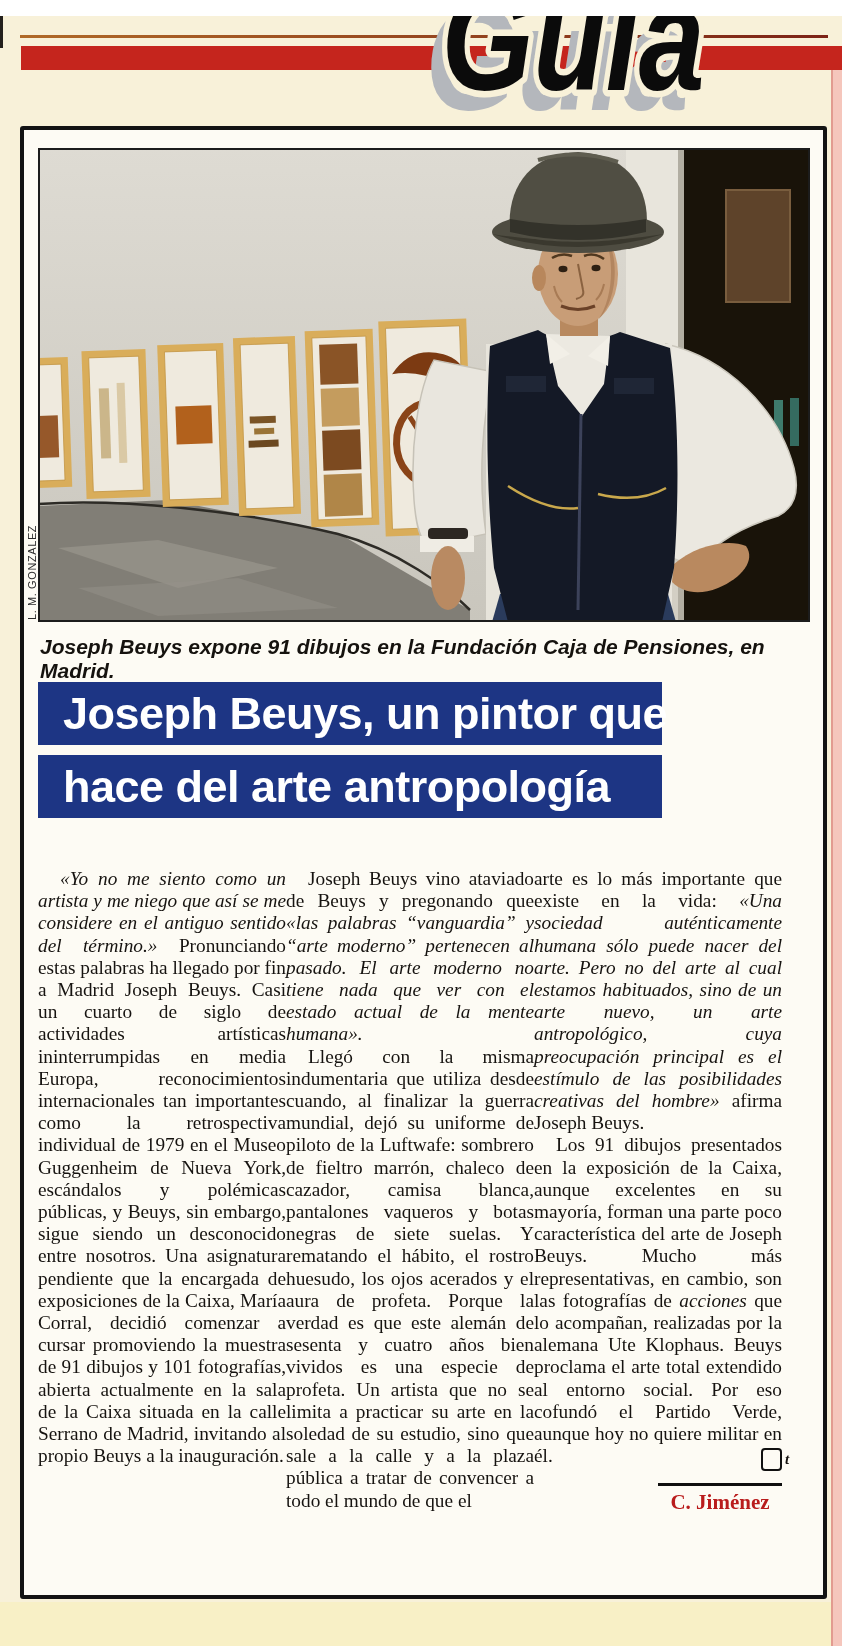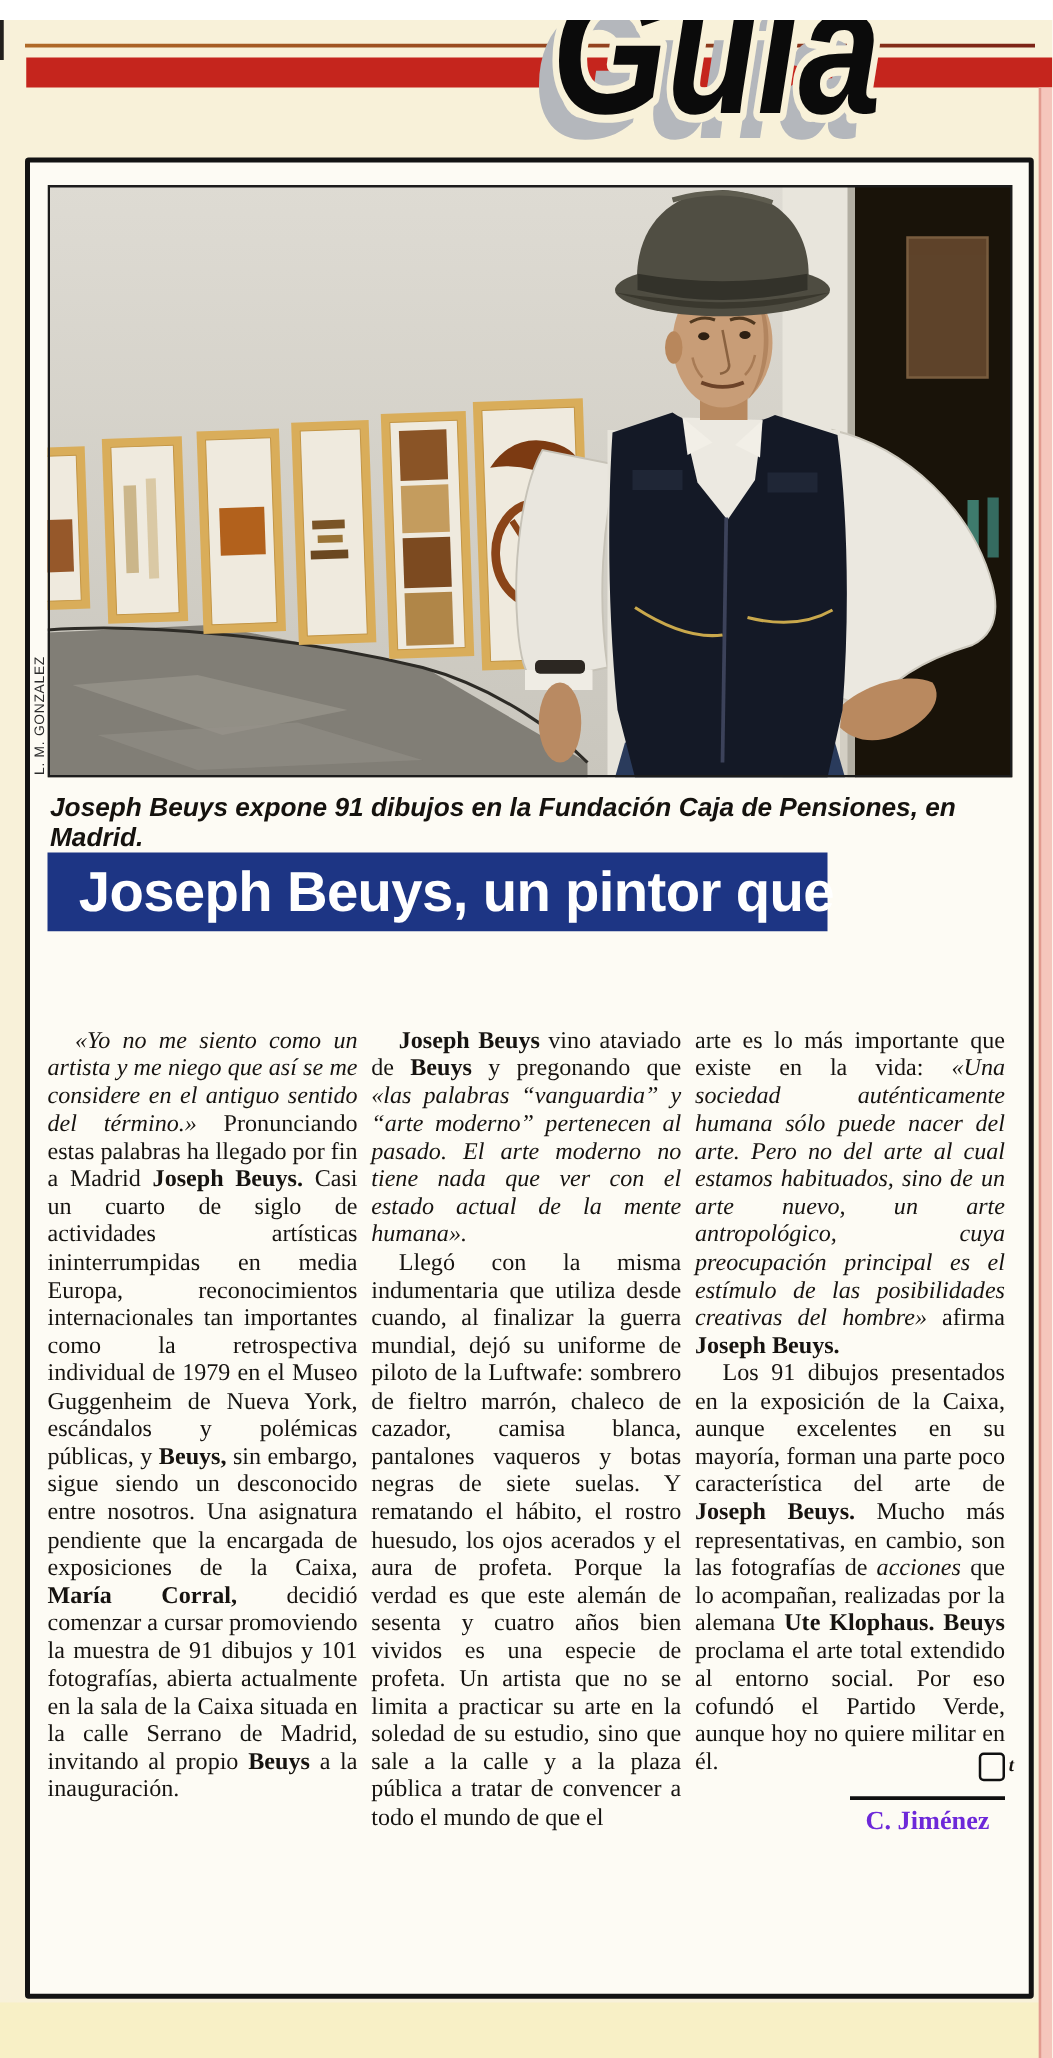--- a/index.html
+++ b/index.html
@@ -27,30 +27,30 @@
           font-family:"Liberation Sans",sans-serif;font-size:11px;letter-spacing:.6px;
           color:#2a2a2a;white-space:nowrap;}
   .caption{position:absolute;left:16px;top:505px;width:770px;
            font-family:"Liberation Sans",sans-serif;font-style:italic;font-weight:bold;
            font-size:21px;color:#15120e;}
   .hbar{position:absolute;left:14px;width:624px;height:63px;background:var(--headline-blue,#1d3584);}
   .hbar1{top:552px;} .hbar2{top:625px;}
   .hbar span{display:block;padding-left:25px;line-height:64px;color:#ffffff;
              font-family:"Liberation Sans",sans-serif;font-weight:bold;font-size:45px;
              letter-spacing:-.5px;white-space:nowrap;}
-  .columns{position:absolute;left:14px;top:692px;width:772px;display:flex;gap:11px;}
+  .columns{position:absolute;left:14px;top:738px;width:772px;display:flex;gap:0;}
   .col{width:248px;color:var(--text-black,#161310);}
   .col p{margin:0;font-size:19.3px;line-height:22.2px;text-align:justify;text-indent:22px;}
   .col p.noindent{text-indent:0;}
-  .b{font-weight:bold;} .i{font-style:italic;}
+  .b{font-weight:normal;} .i{font-style:italic;}
   .endmark{float:right;width:17px;height:19px;border:2.5px solid #101010;border-radius:4px;
            font:italic bold 15px/18px "Liberation Serif",serif;text-align:center;margin-top:3px;}
   .byline{margin-top:16px;margin-left:auto;width:124px;border-top:3px solid #0f0f0f;
           padding-top:4px;font-weight:bold;font-size:21px;text-align:center;
-          font-family:"Liberation Serif",serif;color:#6d28d9;}
+          font-family:"Liberation Serif",serif;color:#b91c1c;}
 </style>
 </head>
 <body>
 
 <div class="page">
   <div class="scan-edge"></div>
   <div class="thin-rule"></div>
   <div class="red-band"></div>
   <div class="bottom-strip"></div>
   <div class="pink-strip"></div>
@@ -172,20 +172,23 @@
 
       <rect x="1" y="1" width="770" height="472" fill="none" stroke="#1c1c1c" stroke-width="2"></rect>
     </svg>
 
     <div class="credit">L. M. GONZALEZ</div>
     <div class="caption">Joseph Beuys expone 91 dibujos en la Fundación Caja de Pensiones, en Madrid.</div>
 
     <div class="hbar hbar1">
       <span>Joseph Beuys, un pintor que</span>
     </div>
+    <div class="hbar hbar2">
+      <span>hace del arte antropología</span>
+    </div>
 
     <div class="columns">
         <div class="col">
           <p><span class="i">«Yo no me siento como un artista y me niego que así se me considere en el antiguo sentido del término.» </span><span>Pronunciando estas palabras ha llegado por fin a Madrid </span><span class="b">Joseph Beuys. </span><span>Casi un cuarto de siglo de actividades artísticas ininterrumpidas en media Europa, reconocimientos internacionales tan importantes como la retrospectiva individual de 1979 en el Museo Guggenheim de Nueva York, escándalos y polémicas públicas, y </span><span class="b">Beuys, </span><span>sin embargo, sigue siendo un desconocido entre nosotros. Una asignatura pendiente que la encargada de exposiciones de la Caixa, </span><span class="b">María Corral, </span><span>decidió comenzar a cursar promoviendo la muestra de 91 dibujos y 101 fotografías, abierta actualmente en la sala de la Caixa situada en la calle Serrano de Madrid, invitando al propio </span><span class="b">Beuys </span><span>a la inauguración.</span></p>
         </div>
         <div class="col">
           <p><span class="b">Joseph Beuys </span><span>vino ataviado de </span><span class="b">Beuys </span><span>y pregonando que </span><span class="i">«las palabras “vanguardia” y “arte moderno” pertenecen al pasado. El arte moderno no tiene nada que ver con el estado actual de la mente humana».</span></p>
           <p><span>Llegó con la misma indumentaria que utiliza desde cuando, al finalizar la guerra mundial, dejó su uniforme de piloto de la Luftwafe: sombrero de fieltro marrón, chaleco de cazador, camisa blanca, pantalones vaqueros y botas negras de siete suelas. Y rematando el hábito, el rostro huesudo, los ojos acerados y el aura de profeta. Porque la verdad es que este alemán de sesenta y cuatro años bien vividos es una especie de profeta. Un artista que no se limita a practicar su arte en la soledad de su estudio, sino que sale a la calle y a la plaza pública a tratar de convencer a todo el mundo de que el</span></p>
         </div>
         <div class="col">

